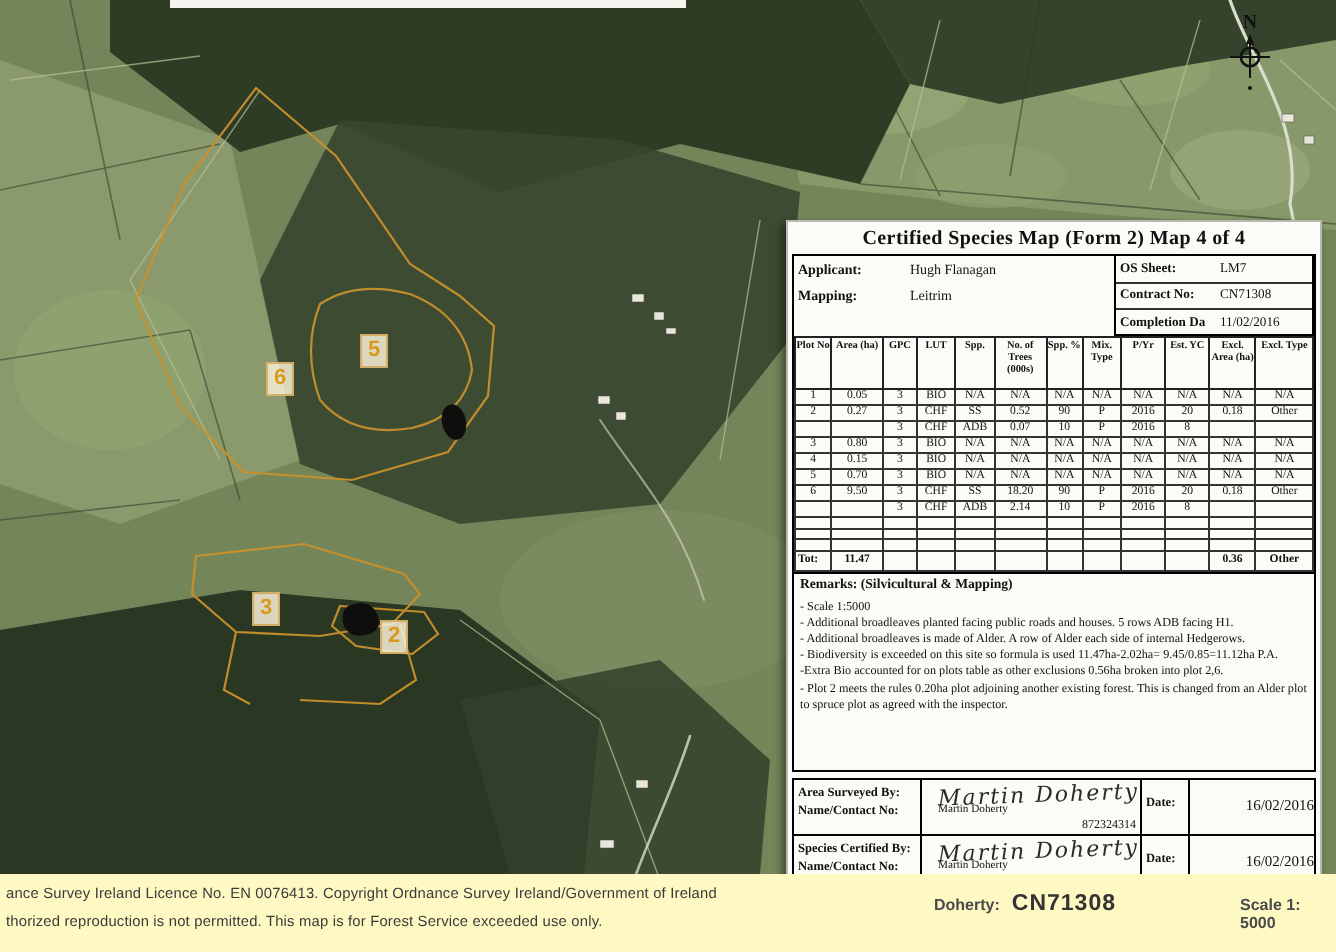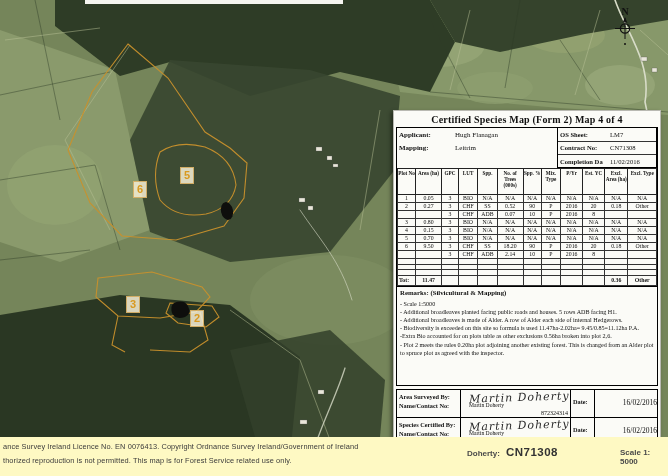--- a/index.html
+++ b/index.html
@@ -432,19 +432,19 @@
             <span class="sig-contact">872324314</span>
           </div>
           <div class="sig-datelabel">Date:</div>
           <div class="sig-dateval">16/02/2016</div>
         </div>
       </div>
   </div>
 
   <div id="footer">
     <div id="lic1">ance Survey Ireland Licence No. EN 0076413. Copyright Ordnance Survey Ireland/Government of Ireland</div>
-    <div id="lic2">thorized reproduction is not permitted. This map is for Forest Service related use only.</div>
+    <div id="lic2">thorized reproduction is not permitted. This map is for Forest Service exceeded use only.</div>
     <div id="contract-line">
       <span>Doherty:</span><span class="big">CN71308</span>
     </div>
     <div id="scale-note">Scale 1: 5000</div>
   </div>
 </div>
 
 </body></html>

